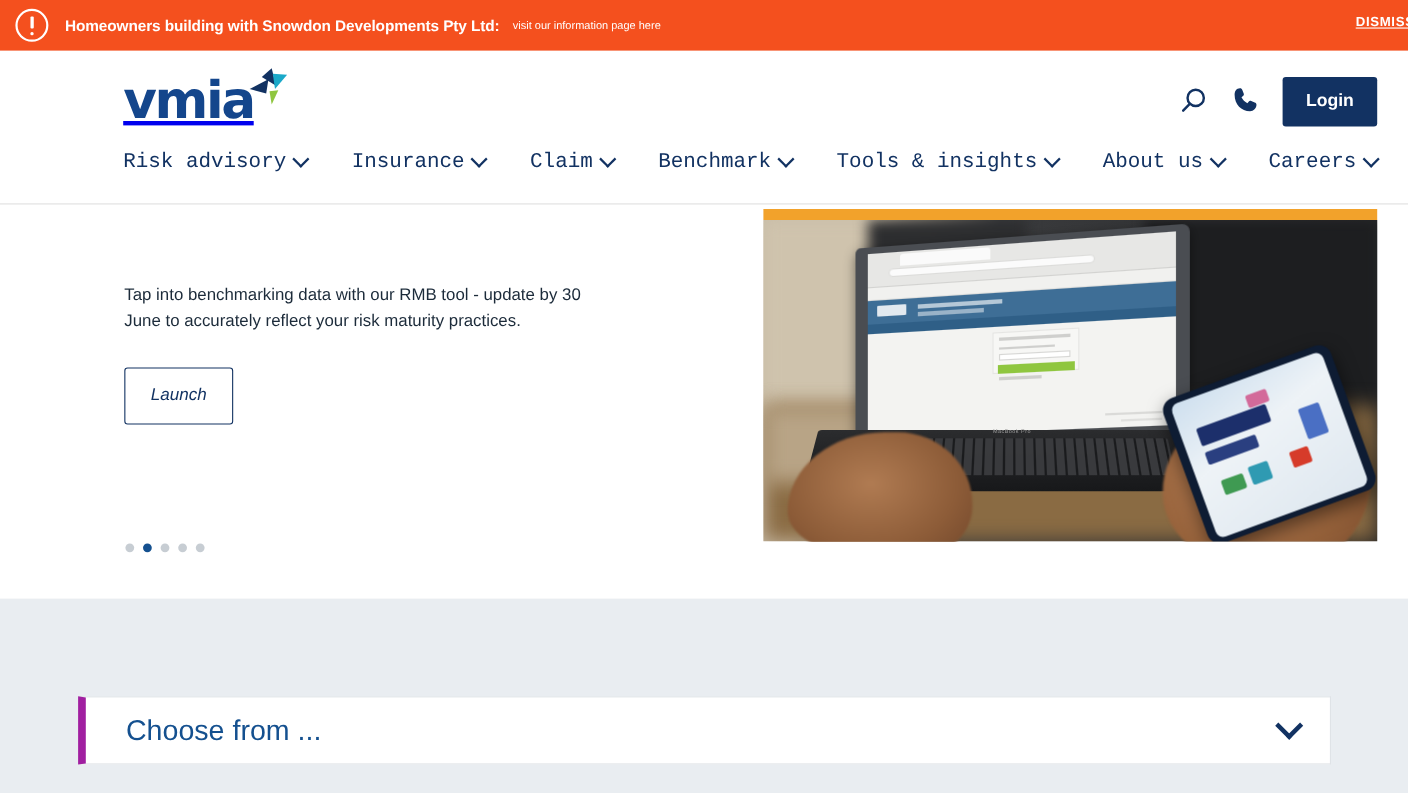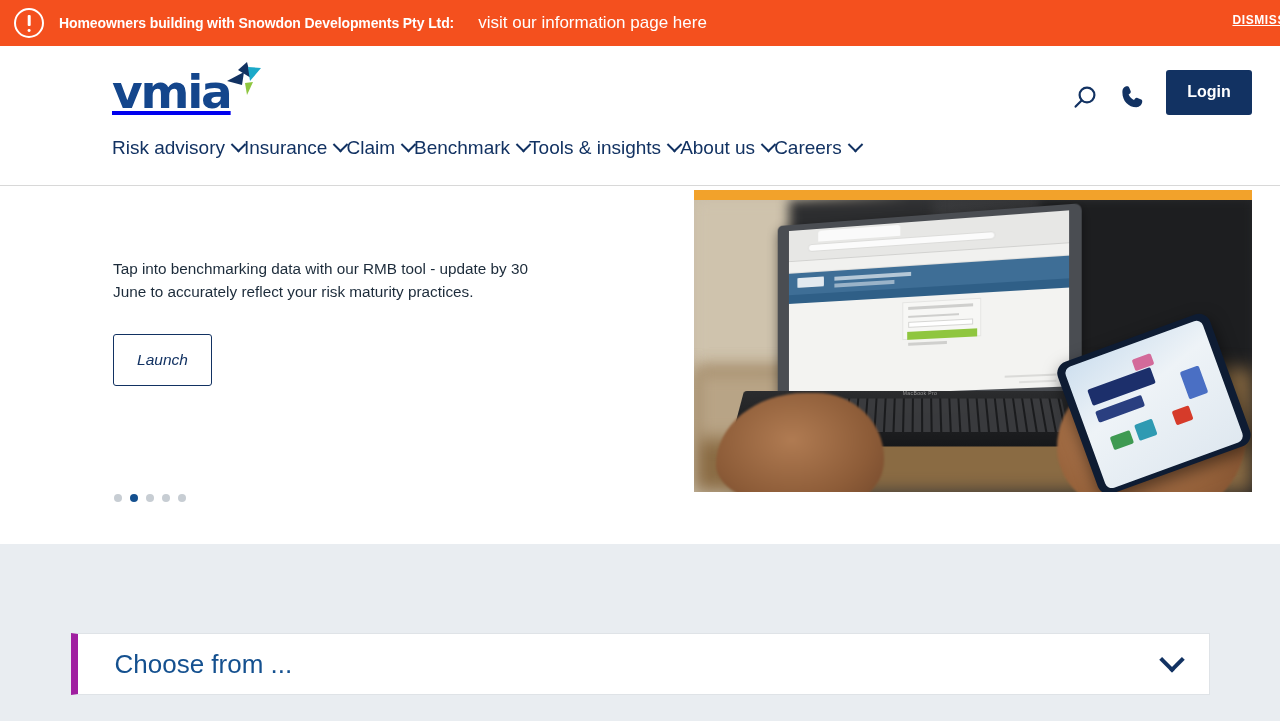--- a/index.html
+++ b/index.html
@@ -50,22 +50,22 @@
   }
   .alert-title {
     color: #ffffff;
     font-size: 14px;
     font-weight: bold;
     letter-spacing: -0.1px;
     white-space: nowrap;
   }
   .alert-link {
     color: #ffffff;
-    font-size: 17px;
-    margin-left: 24px;
+    font-size: 10px;
+    margin-left: 12px;
     text-decoration: none;
     white-space: nowrap;
   }
   .alert-dismiss {
     position: absolute;
     right: -6px;
     top: 13px;
     color: #ffffff;
     font-size: 12px;
     font-weight: bold;
@@ -98,21 +98,21 @@
   }
   .logo-mark {
     position: relative;
     width: 36px; height: 44px;
     margin-left: -5px;
     margin-top: -3px;
   }
   .header-spacer { flex: 1 1 auto; }
   .header-actions {
     display: flex;
-    align-items: flex-end;
+    align-items: center;
     gap: 15px;
   }
   .icon-btn {
     width: 34px; height: 34px;
     display: flex; align-items: center; justify-content: center;
     cursor: pointer;
     background: none; border: none;
   }
   .login-btn {
     background: #123262;
@@ -133,22 +133,23 @@
     border-bottom: 1px solid #d8d8d8;
     display: flex;
     align-items: flex-start;
     padding: 0 26px 0 112px;
   }
   .nav-list {
     display: flex;
     list-style: none;
     align-items: center;
     width: 100%;
-    justify-content: flex-start;
+    justify-content: space-between;
     padding-right: 2px;
+    font-family: Liberation Mono, monospace;
   }
   .nav-item {
     display: flex;
     align-items: center;
     gap: 8px;
     color: #123262;
     font-size: 19px;
     cursor: pointer;
     white-space: nowrap;
     line-height: 1;

